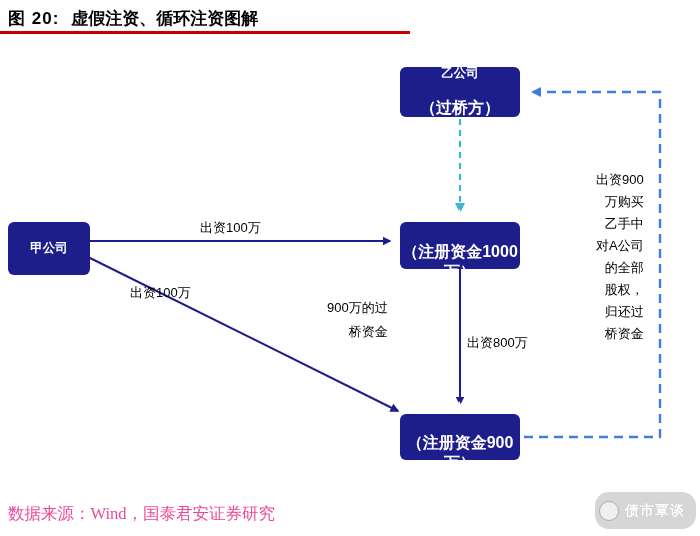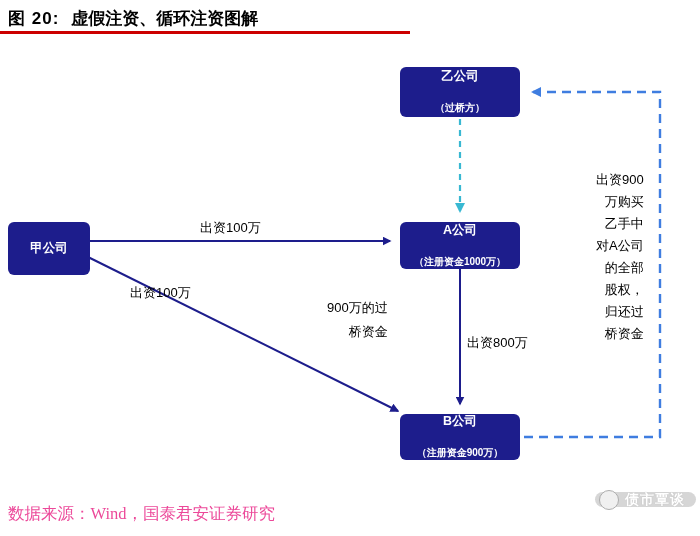--- a/index.html
+++ b/index.html
@@ -36,21 +36,21 @@
     display: flex;
     flex-direction: column;
     align-items: center;
     justify-content: center;
     text-align: center;
     border-radius: 6px;
     font-weight: bold;
     line-height: 1.25;
   }
   .box .bname { font-size: 12.5px; }
-  .box .bsub  { font-size: 10px; margin-top: 17px; }
+  .box .bsub  { font-size: 16px; margin-top: 17px; }
   #box-jia { left: 8px;   top: 222px; width: 82px;  height: 53px; }
   #box-yi  { left: 400px; top: 67px;  width: 120px; height: 50px; }
   #box-a   { left: 400px; top: 222px; width: 120px; height: 47px; }
   #box-b   { left: 400px; top: 414px; width: 120px; height: 46px; }
   .elabel {
     position: absolute;
     font-size: 13px;
     color: #000;
     white-space: pre-line;
     text-align: right;
@@ -72,21 +72,21 @@
     top: 503px;
     font-family: "Liberation Serif", serif;
     font-size: 16.5px;
     color: #ec4899;
     white-space: nowrap;
   }
   .watermark {
     position: absolute;
     right: 4px;
     top: 492px;
-    height: 15px;
+    height: 37px;
     background: #d6d6d6;
     border-radius: 14px;
     display: flex;
     align-items: center;
     padding: 0 11px 0 4px;
     gap: 6px;
   }
   .wm-icon {
     width: 20px; height: 20px;
     border-radius: 50%;

